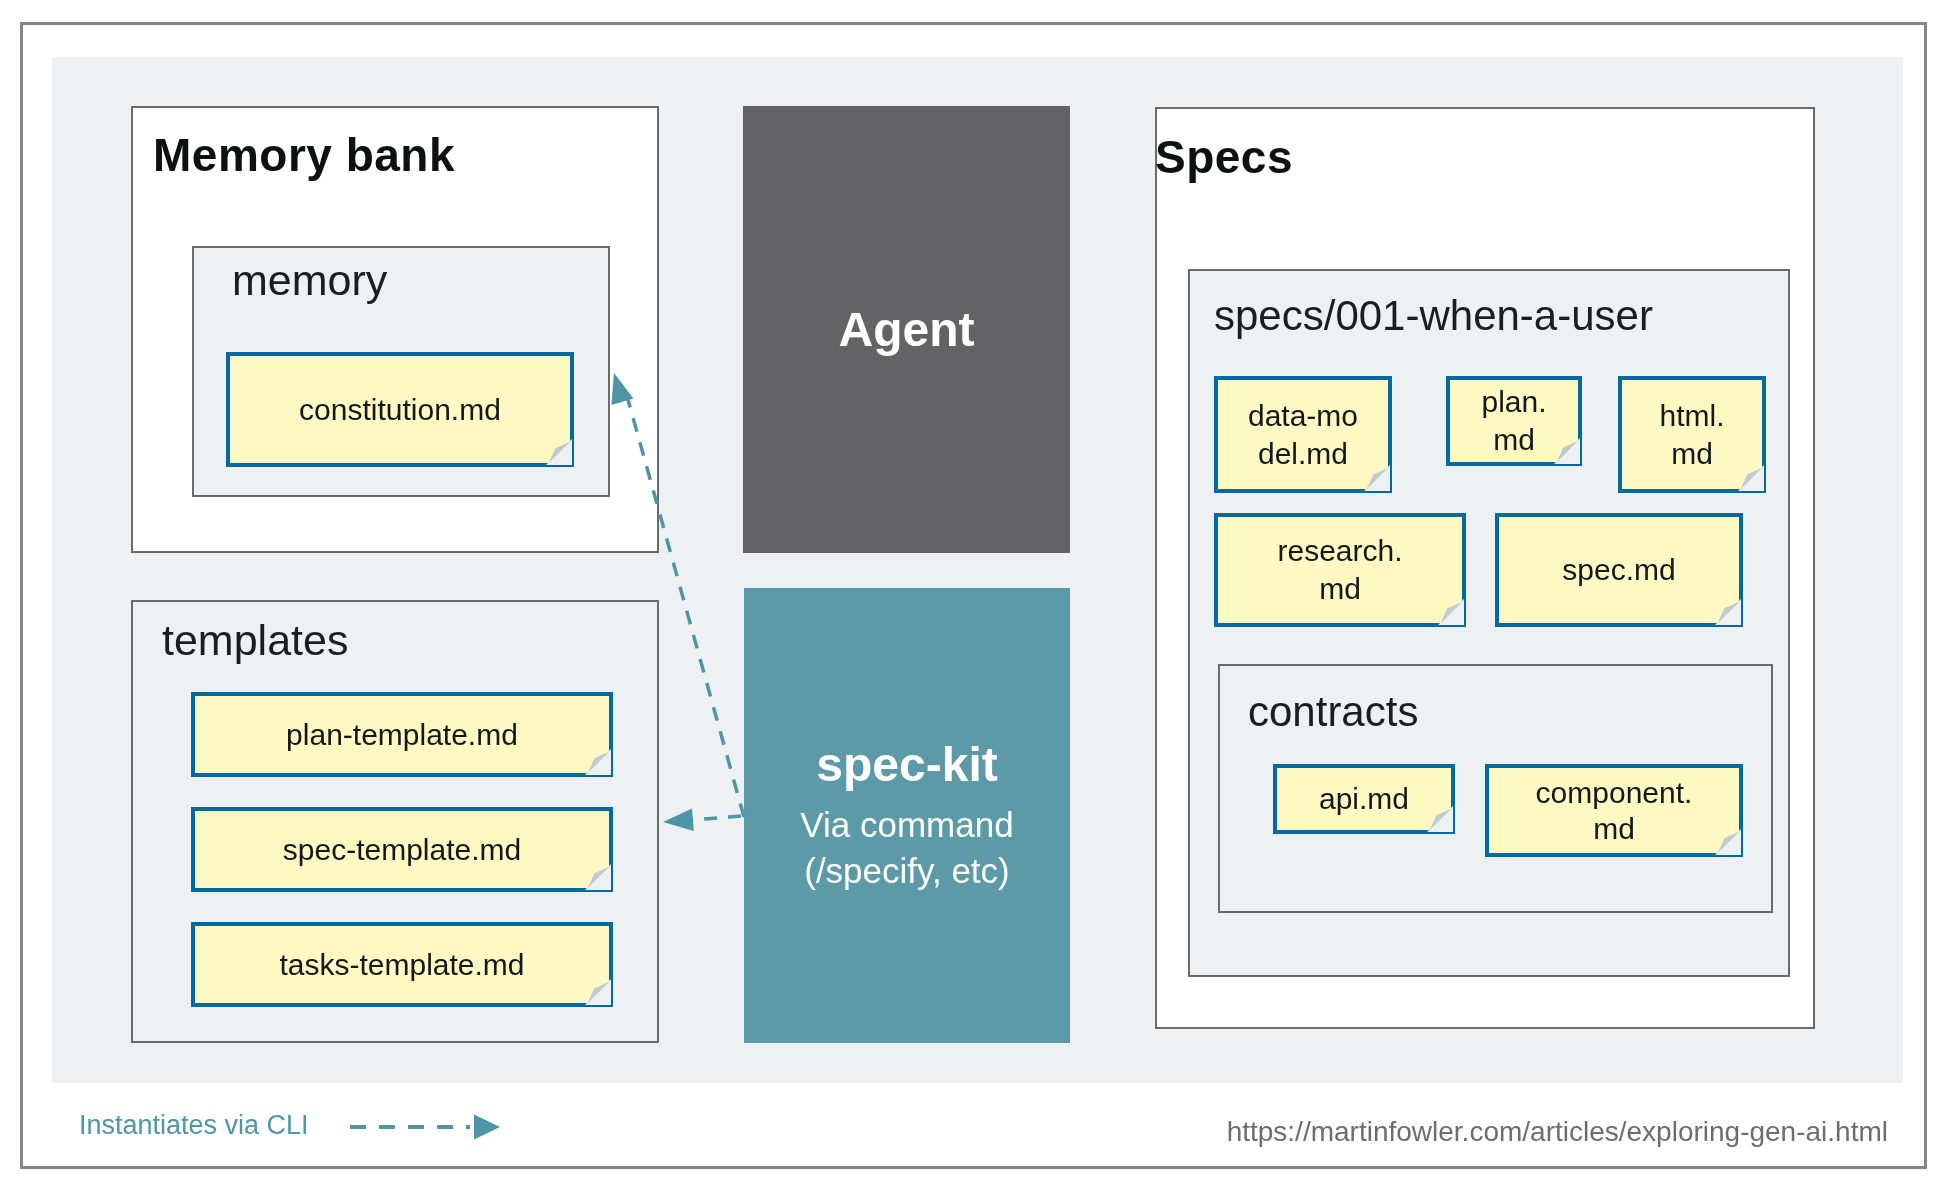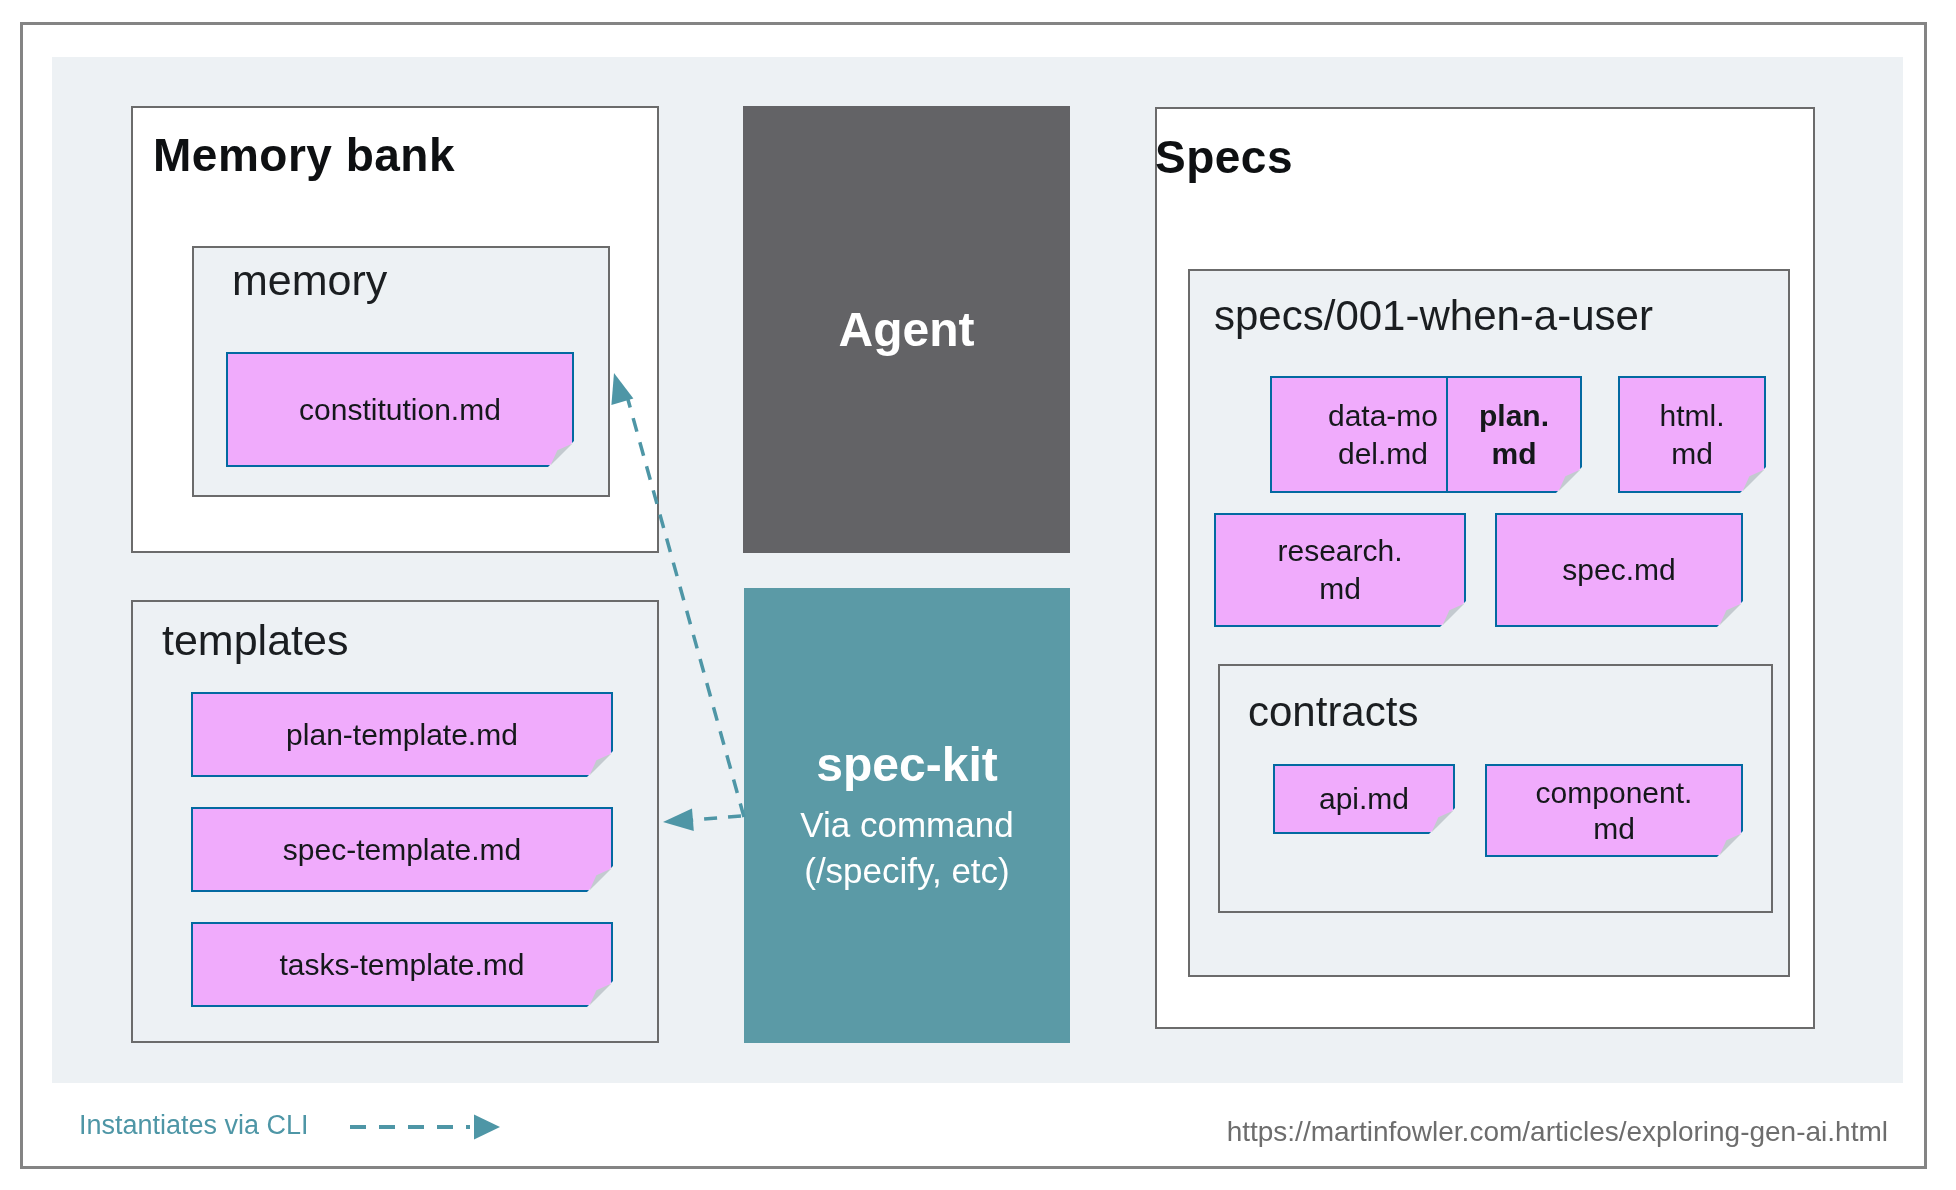--- a/index.html
+++ b/index.html
@@ -10,21 +10,21 @@
   .panel{position:absolute;left:52px;top:57px;width:1851px;height:1026px;background:#edf1f4;}
 
   .box{position:absolute;border:2px solid #6b6b6b;box-sizing:border-box;}
   .white-box{background:#ffffff;}
   .tint-box{background:#edf1f4;}
 
   .big-title{font-size:46px;font-weight:bold;color:#0e1012;letter-spacing:.5px;}
   .sub-label{font-size:43px;font-weight:400;color:#1b1e21;}
 
   
-  .file{position:absolute;background:#f0abfc;border:2px solid #0369a1;box-sizing:border-box;
+  .file{position:absolute;background:#fef9c3;border:4px solid #0369a1;box-sizing:border-box;
         display:flex;flex-direction:column;align-items:center;justify-content:center;
         font-size:30px;line-height:38px;color:#15181b;text-align:center;}
   .file::before{content:"";position:absolute;right:-2px;bottom:-2px;width:26px;height:26px;
         background:linear-gradient(to top left,#edf1f4 49%,transparent 51%);}
   .file::after{content:"";position:absolute;right:-1px;bottom:-1px;width:23px;height:23px;
         background:#c3cacf;clip-path:polygon(2% 98%, 98% 2%, 32% 32%);}
   .file .l1,.file .l2{display:block;}
 
   .fill-box{position:absolute;display:flex;flex-direction:column;align-items:center;
             justify-content:center;text-align:center;color:#ffffff;}
@@ -77,25 +77,25 @@
       <span style="display:block;">(/specify, etc)</span>
     </div>
   </div>
 
   <div class="box white-box" style="left:1155px;top:107px;width:660px;height:922px;"></div>
   <div class="big-title" style="position:absolute;left:1155px;top:130px;width:660px;text-align:left;">Specs</div>
 
   <div class="box tint-box" style="left:1188px;top:269px;width:602px;height:708px;"></div>
   <div class="sub-label" style="position:absolute;left:1214px;top:292px;font-size:42px;">specs/001-when-a-user</div>
 
-  <div class="file" style="left:1270px;top:376px;width:226px;height:117px;">
+  <div class="file" style="left:1214px;top:376px;width:178px;height:117px;">
     <span class="l1">data-mo</span>
     <span class="l2">del.md</span>
   </div>
-  <div class="file" style="left:1446px;top:376px;width:136px;height:117px;font-weight:bold;">
+  <div class="file" style="left:1446px;top:376px;width:136px;height:90px;">
     <span class="l1">plan.</span>
     <span class="l2">md</span>
   </div>
   <div class="file" style="left:1618px;top:376px;width:148px;height:117px;">
     <span class="l1">html.</span>
     <span class="l2">md</span>
   </div>
 
   <div class="file" style="left:1214px;top:513px;width:252px;height:114px;">
     <span class="l1">research.</span>

